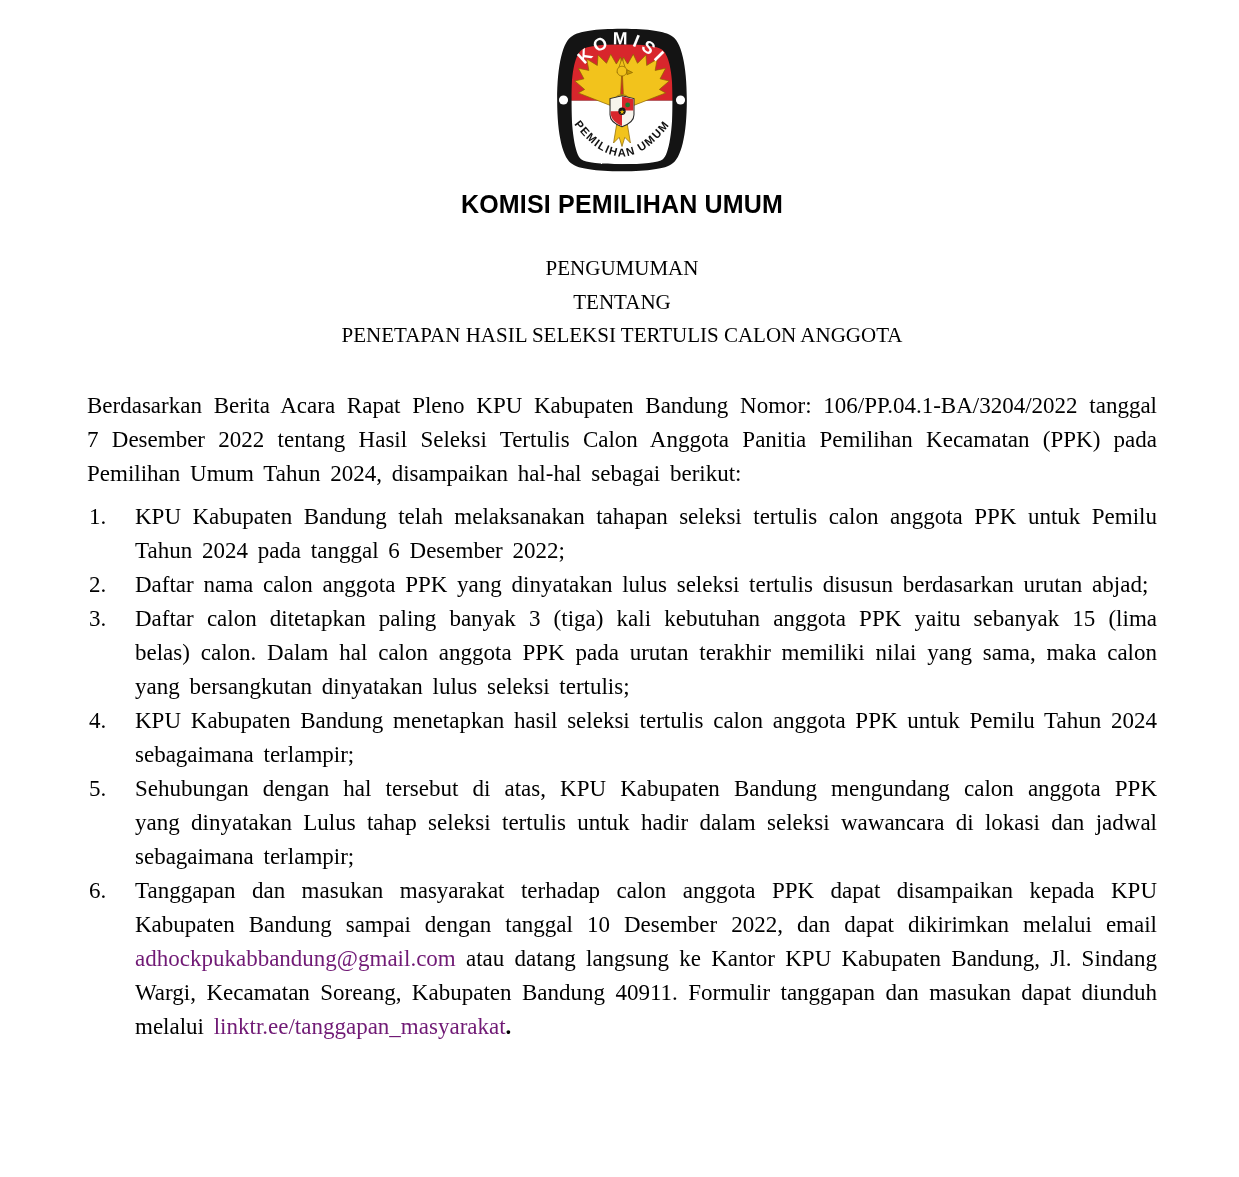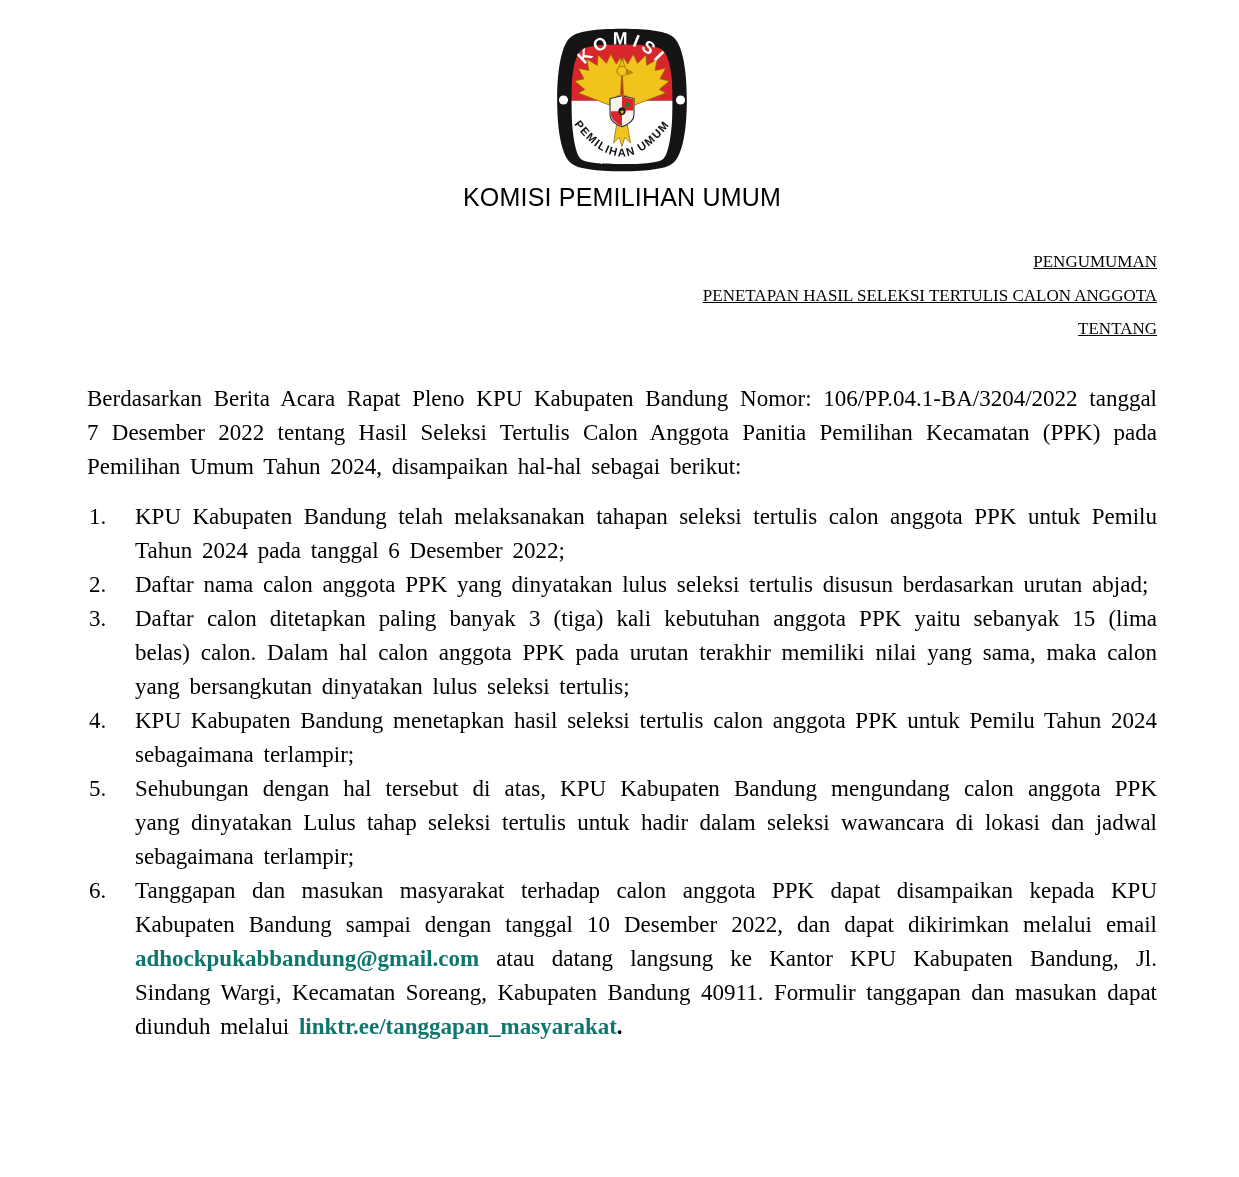--- a/index.html
+++ b/index.html
@@ -9,40 +9,41 @@
     color:#000;
     font-family:"Liberation Serif","DejaVu Serif",serif;
     overflow:hidden;
   }
   .page{box-sizing:border-box;width:1239px;padding:26px 82px 0 87px;}
 
   
   .masthead{text-align:center;}
   .kpu-logo{display:block;margin:0 auto;width:142px;height:148px;}
   .org-name{
-    margin-top:7px;
+    margin-top:14px;
     font-family:"Liberation Sans","DejaVu Sans",sans-serif;
     font-size:25px;line-height:32px;
     letter-spacing:0.2px;
+    font-weight:bold;
   }
 
   
   .title-block{
     margin-top:32px;
-    text-align:right;
-    font-size:17px;line-height:33.5px;text-decoration:underline;
+    text-align:center;
+    font-size:21px;line-height:33.5px;
   }
 
   
   .doc-body{font-size:23px;line-height:34px;text-align:justify;word-spacing:4px;}
-  .intro{margin:36px 0 16px 0;}
+  .intro{margin:36px 0 9px 0;}
   .items{margin:0;}
   .list-item{position:relative;padding-left:48px;}
   .list-item .num{position:absolute;left:2px;top:0;}
-  a.doc-link{color:#0f766e;font-weight:bold;text-decoration:none;cursor:pointer;}
+  a.doc-link{color:#701a75;font-weight:normal;text-decoration:none;cursor:pointer;}
   .end-dot{font-weight:bold;}
 </style>
 </head>
 <body>
 
 <div class="page">
 
   <header class="masthead">
     <svg class="kpu-logo" viewBox="0 0 200 210" aria-hidden="true">
       <defs>
@@ -97,22 +98,22 @@
       </text>
     </svg>
 
     <div class="org-name">
       <div>KOMISI PEMILIHAN UMUM</div>
     </div>
   </header>
 
   <section class="title-block">
     <div>PENGUMUMAN</div>
+    <div>TENTANG</div>
     <div>PENETAPAN HASIL SELEKSI TERTULIS CALON ANGGOTA</div>
-    <div>TENTANG</div>
   </section>
 
   <section class="doc-body">
     <p class="intro">Berdasarkan Berita Acara Rapat Pleno KPU Kabupaten Bandung Nomor: 106/PP.04.1-BA/3204/2022 tanggal 7 Desember 2022 tentang Hasil Seleksi Tertulis Calon Anggota Panitia Pemilihan Kecamatan (PPK) pada Pemilihan Umum Tahun 2024, disampaikan hal-hal sebagai berikut:</p>
 
     <div class="items">
       <div class="list-item"><span class="num">1.</span><span>KPU Kabupaten Bandung telah melaksanakan tahapan seleksi tertulis calon anggota PPK untuk Pemilu Tahun 2024 pada tanggal 6 Desember 2022;</span></div>
 
       <div class="list-item"><span class="num">2.</span><span>Daftar nama calon anggota PPK yang dinyatakan lulus seleksi tertulis disusun berdasarkan urutan abjad;</span></div>
 

